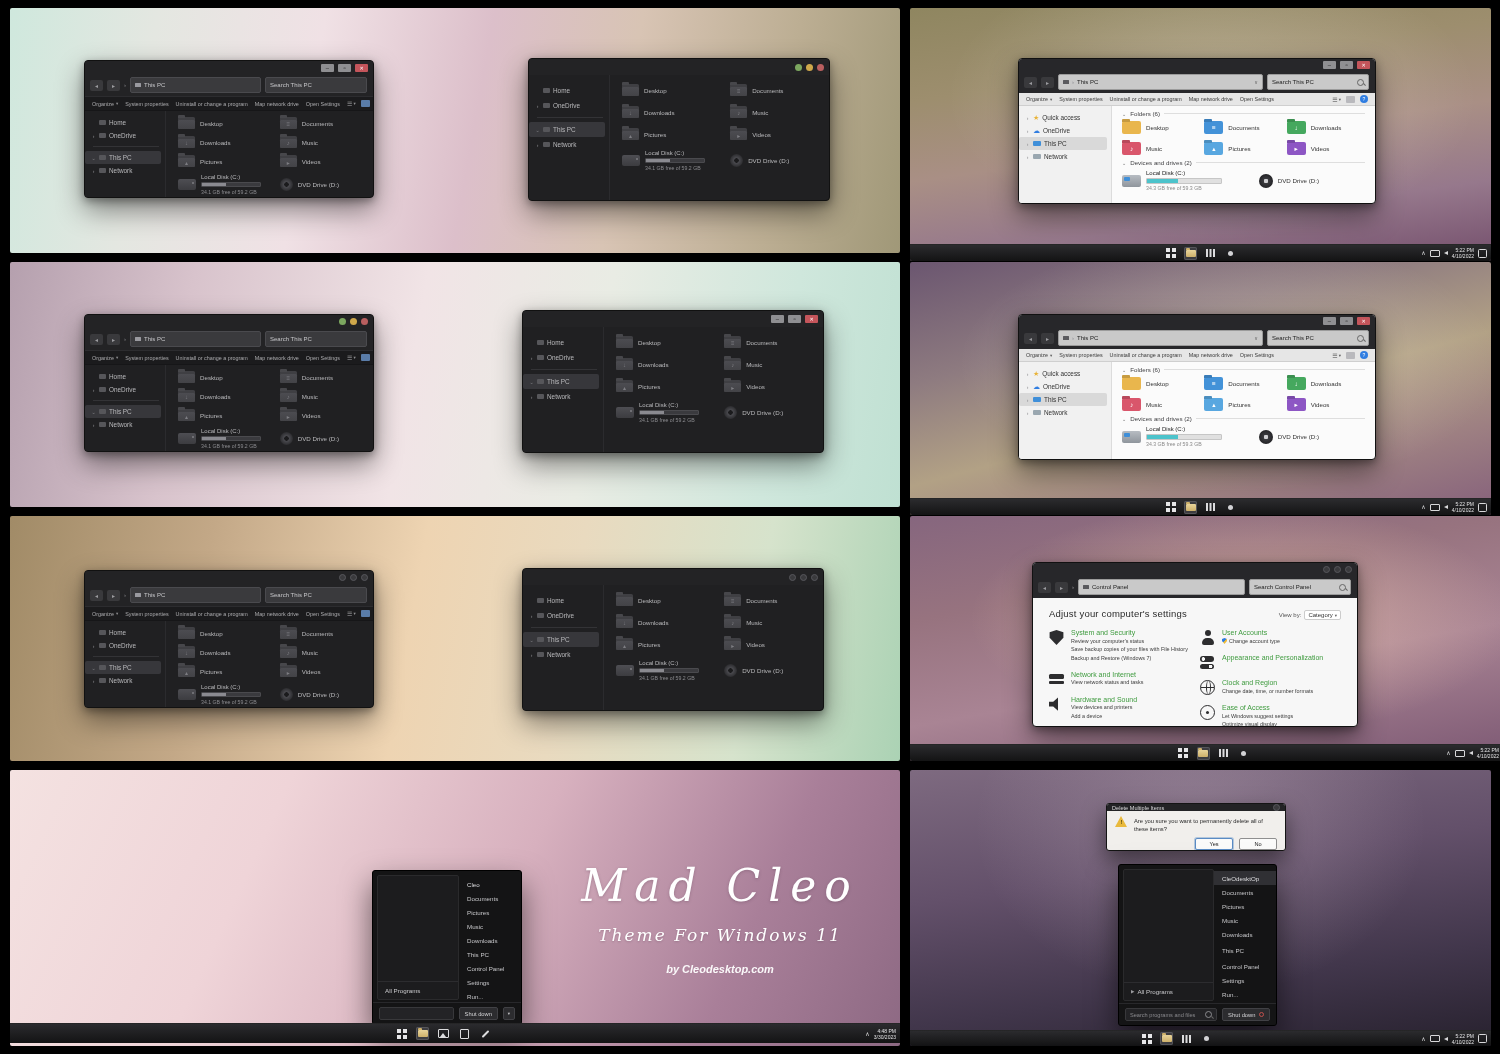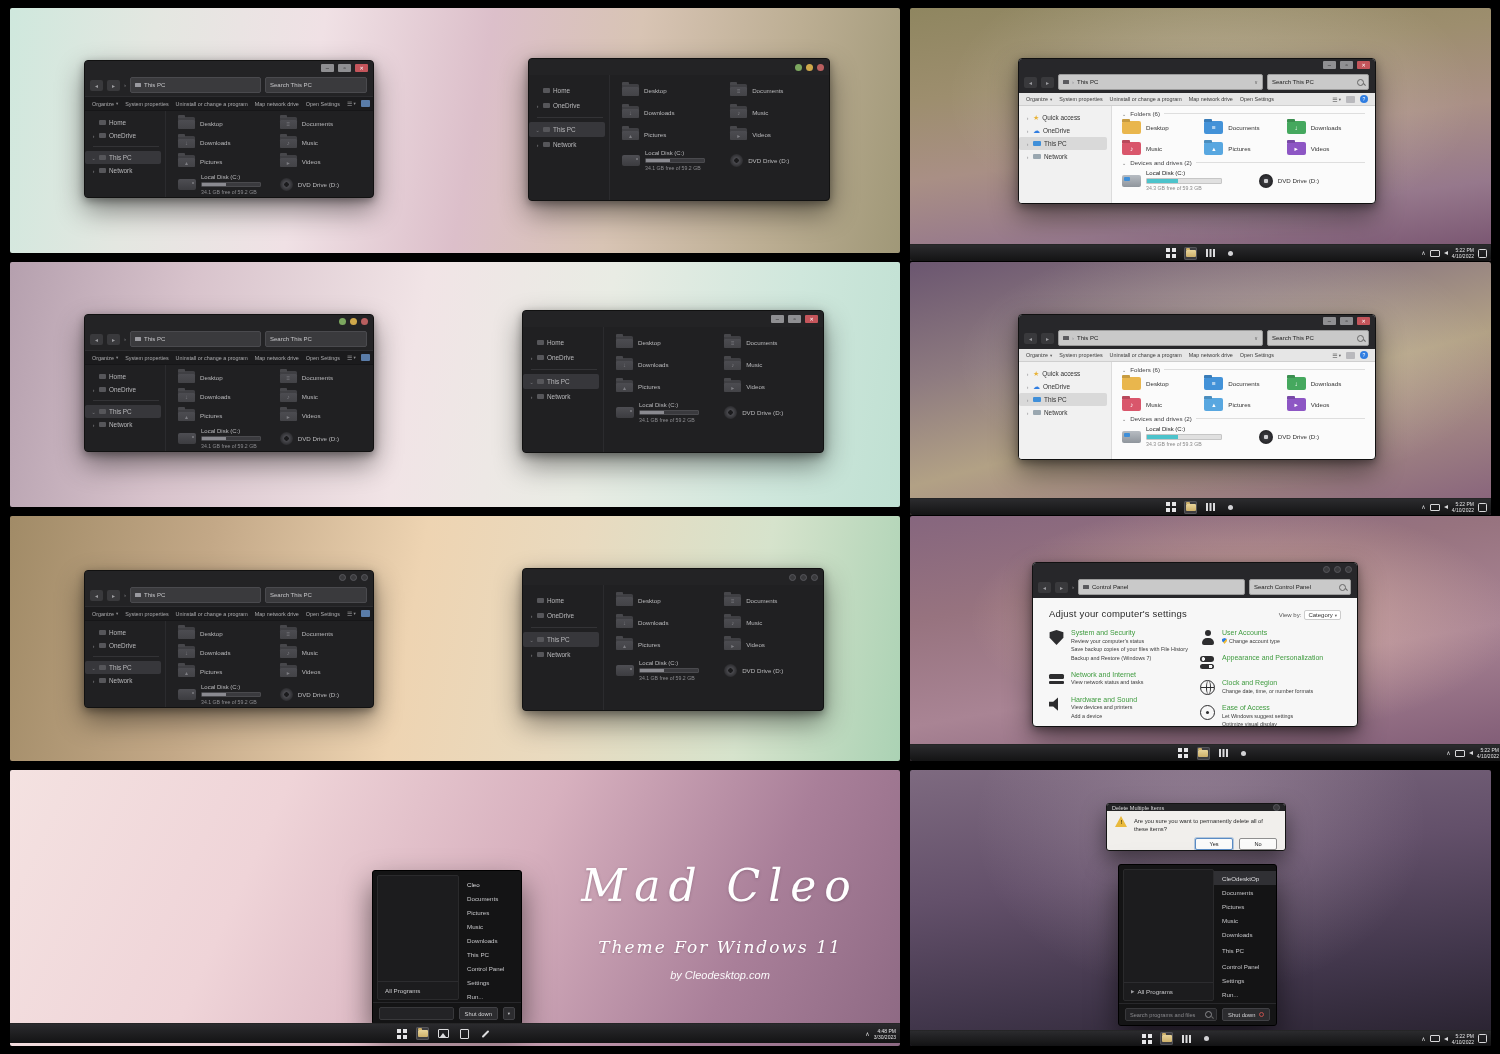--- a/index.html
+++ b/index.html
@@ -191,22 +191,22 @@
   .tray{position:absolute;right:4px;display:flex;align-items:center;gap:4px;}
   .trch{color:#d8d8da;font-size:6px;font-style:normal;line-height:1;}
   .trnet{width:8px;height:5px;border:1px solid #d8d8da;border-radius:1px;}
   .trspk{width:0;height:0;border-top:2.5px solid transparent;border-bottom:2.5px solid transparent;border-right:4.5px solid #d8d8da;}
   .trclock{text-align:right;color:#e2e2e4;font-size:5px;line-height:6px;white-space:nowrap;}
   .trnotif{width:7px;height:7px;border:1px solid #d8d8da;border-radius:1.5px;}
 
   
   .brand{position:absolute;text-align:center;color:#fff;}
   .brand .bt{font-family:"DejaVu Serif",serif;font-style:italic;font-size:44px;letter-spacing:8px;text-shadow:0 1px 3px rgba(90,60,80,.35);}
-  .brand .bs{font-family:"DejaVu Serif",serif;font-style:italic;font-size:17px;letter-spacing:2px;margin-top:26px;text-shadow:0 1px 2px rgba(90,60,80,.3);}
-  .brand .bb{font-style:italic;font-size:11px;margin-top:12px;opacity:.95;}
+  .brand .bs{font-family:"DejaVu Serif",serif;font-style:italic;font-size:17px;letter-spacing:2px;margin-top:14px;text-shadow:0 1px 2px rgba(90,60,80,.3);}
+  .brand .bb{font-style:italic;font-size:11px;margin-top:18px;opacity:.95;font-weight:bold;}
   i{font-style:normal;}
 </style>
 </head>
 <body>
 
 <div class="canvas">
 
   <div class="sec wp-l1" style="left:10px;top:8px;width:890px;height:245px">
     <div style="position:absolute;left:74px;top:52px;width:290px;height:138px">
   <div class="win dwin" style="position: absolute; inset: 0px;">

